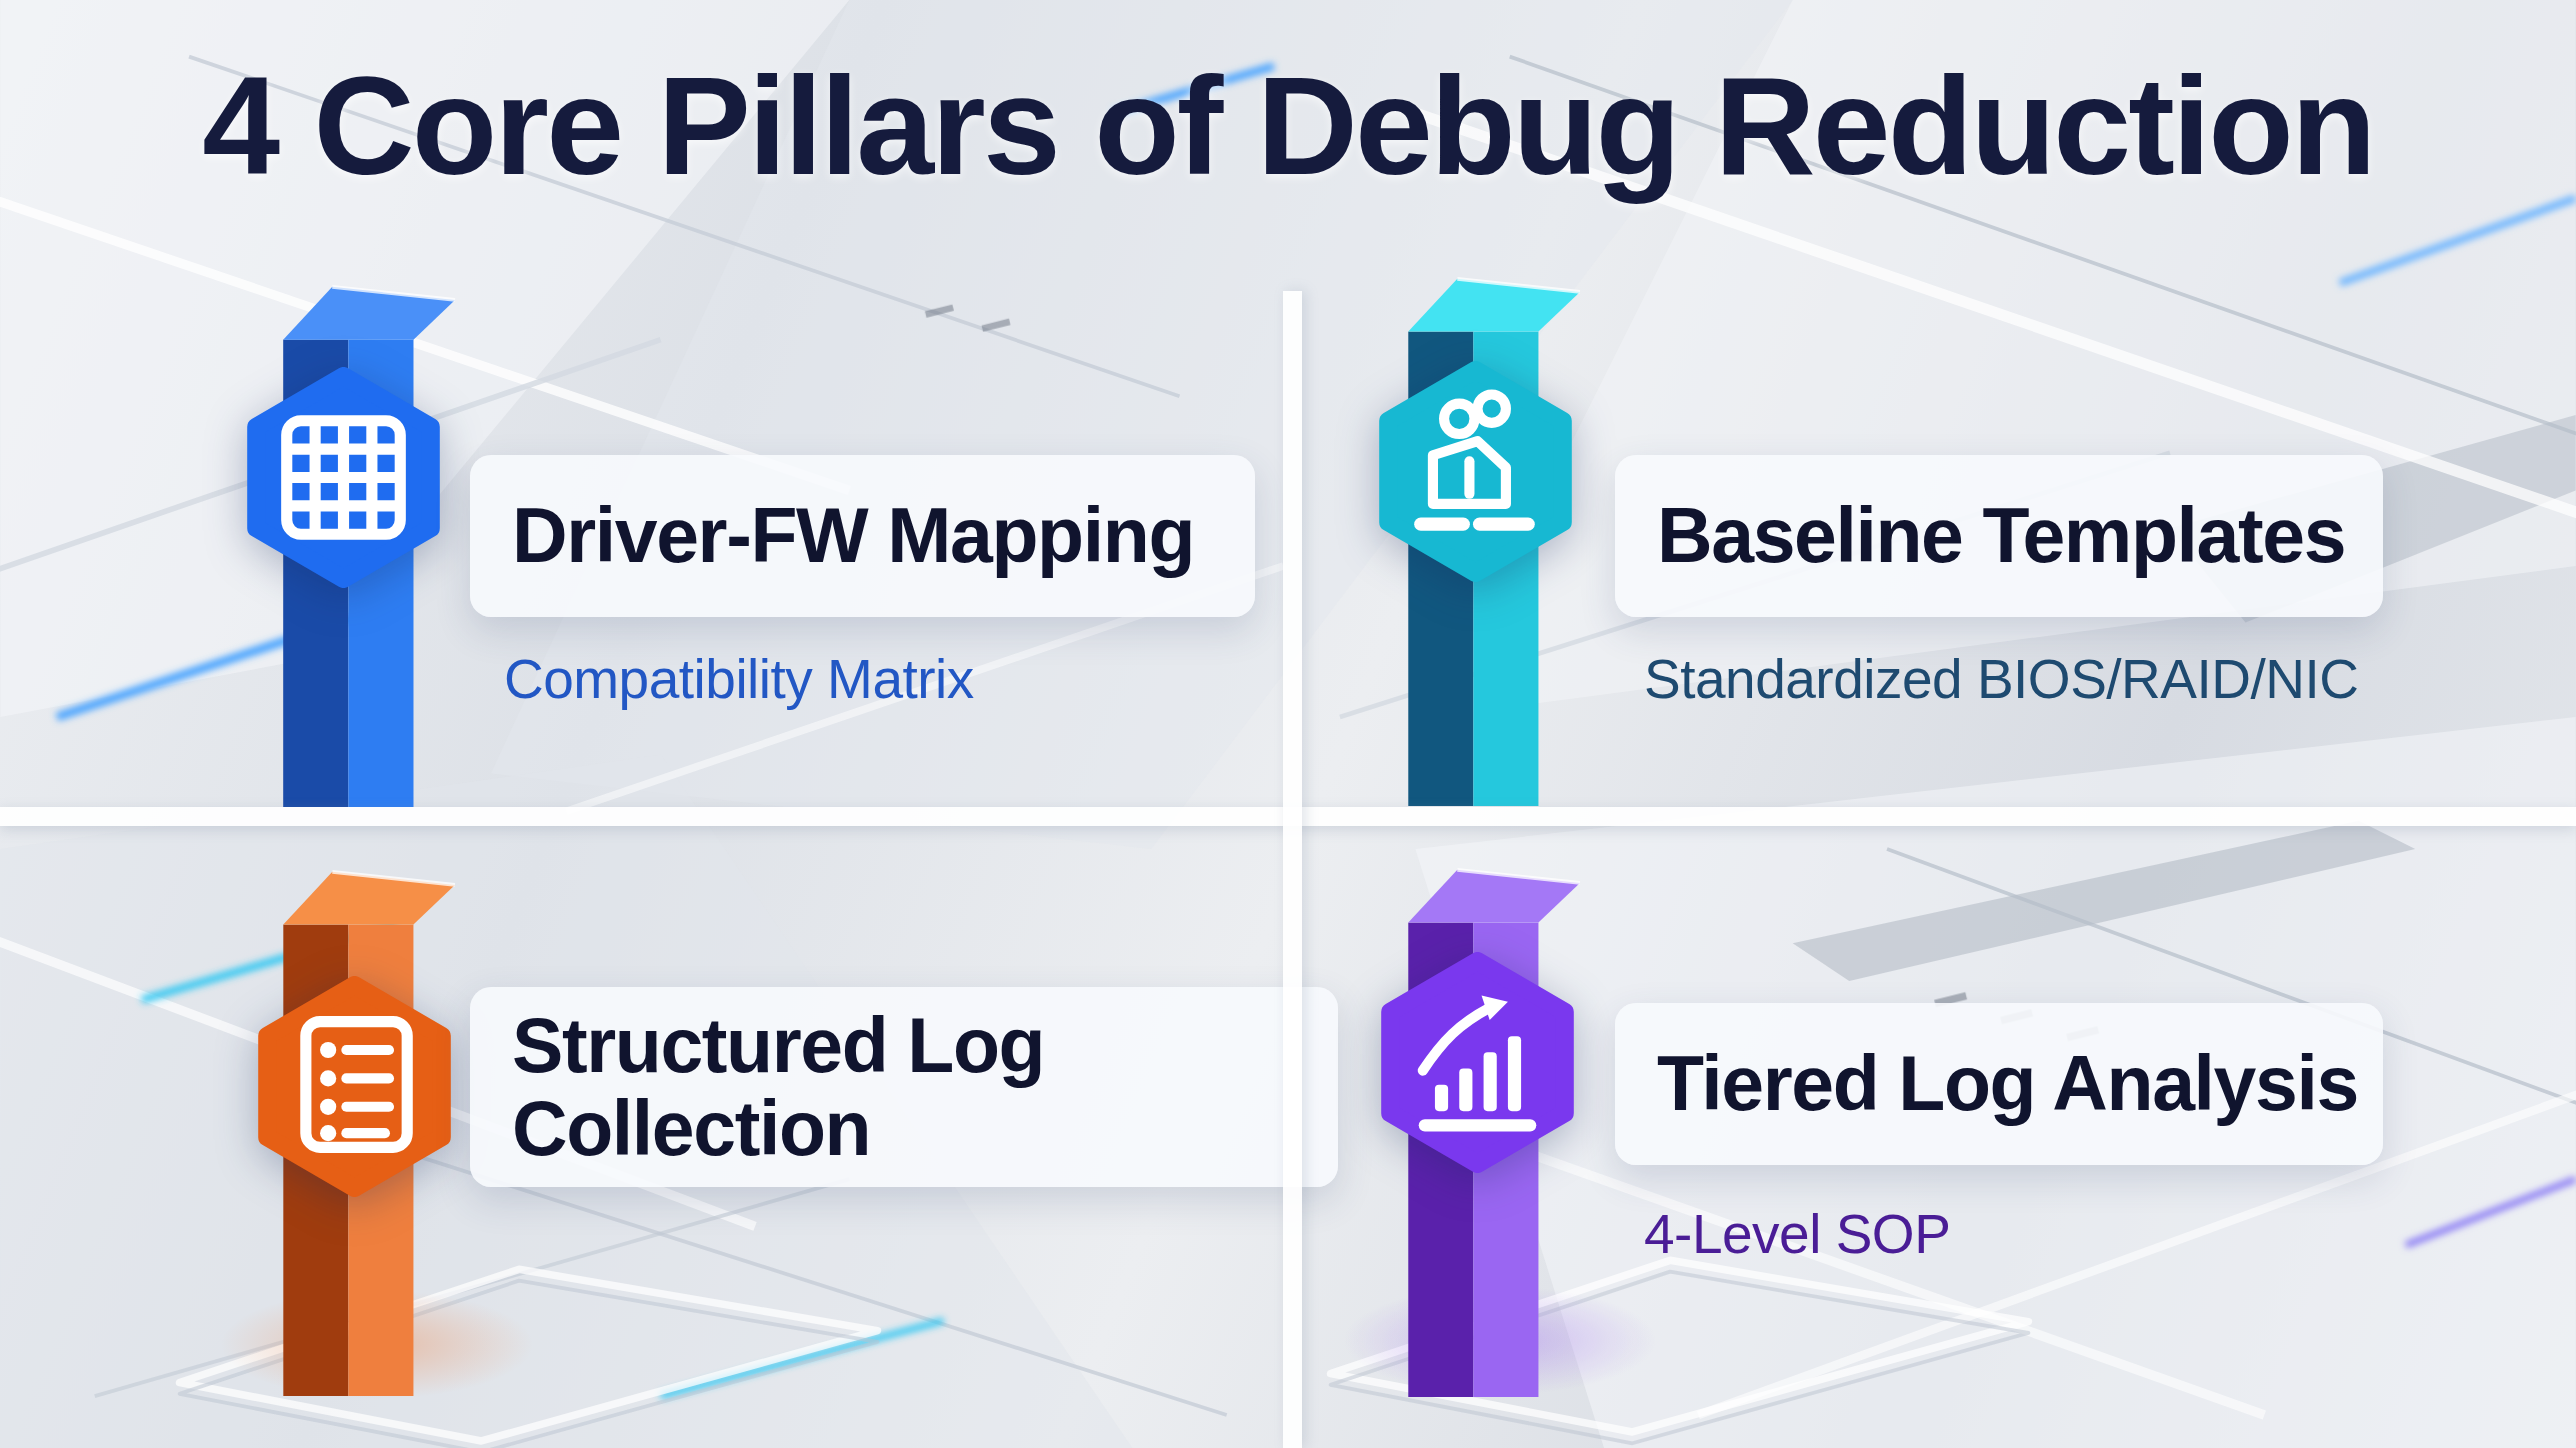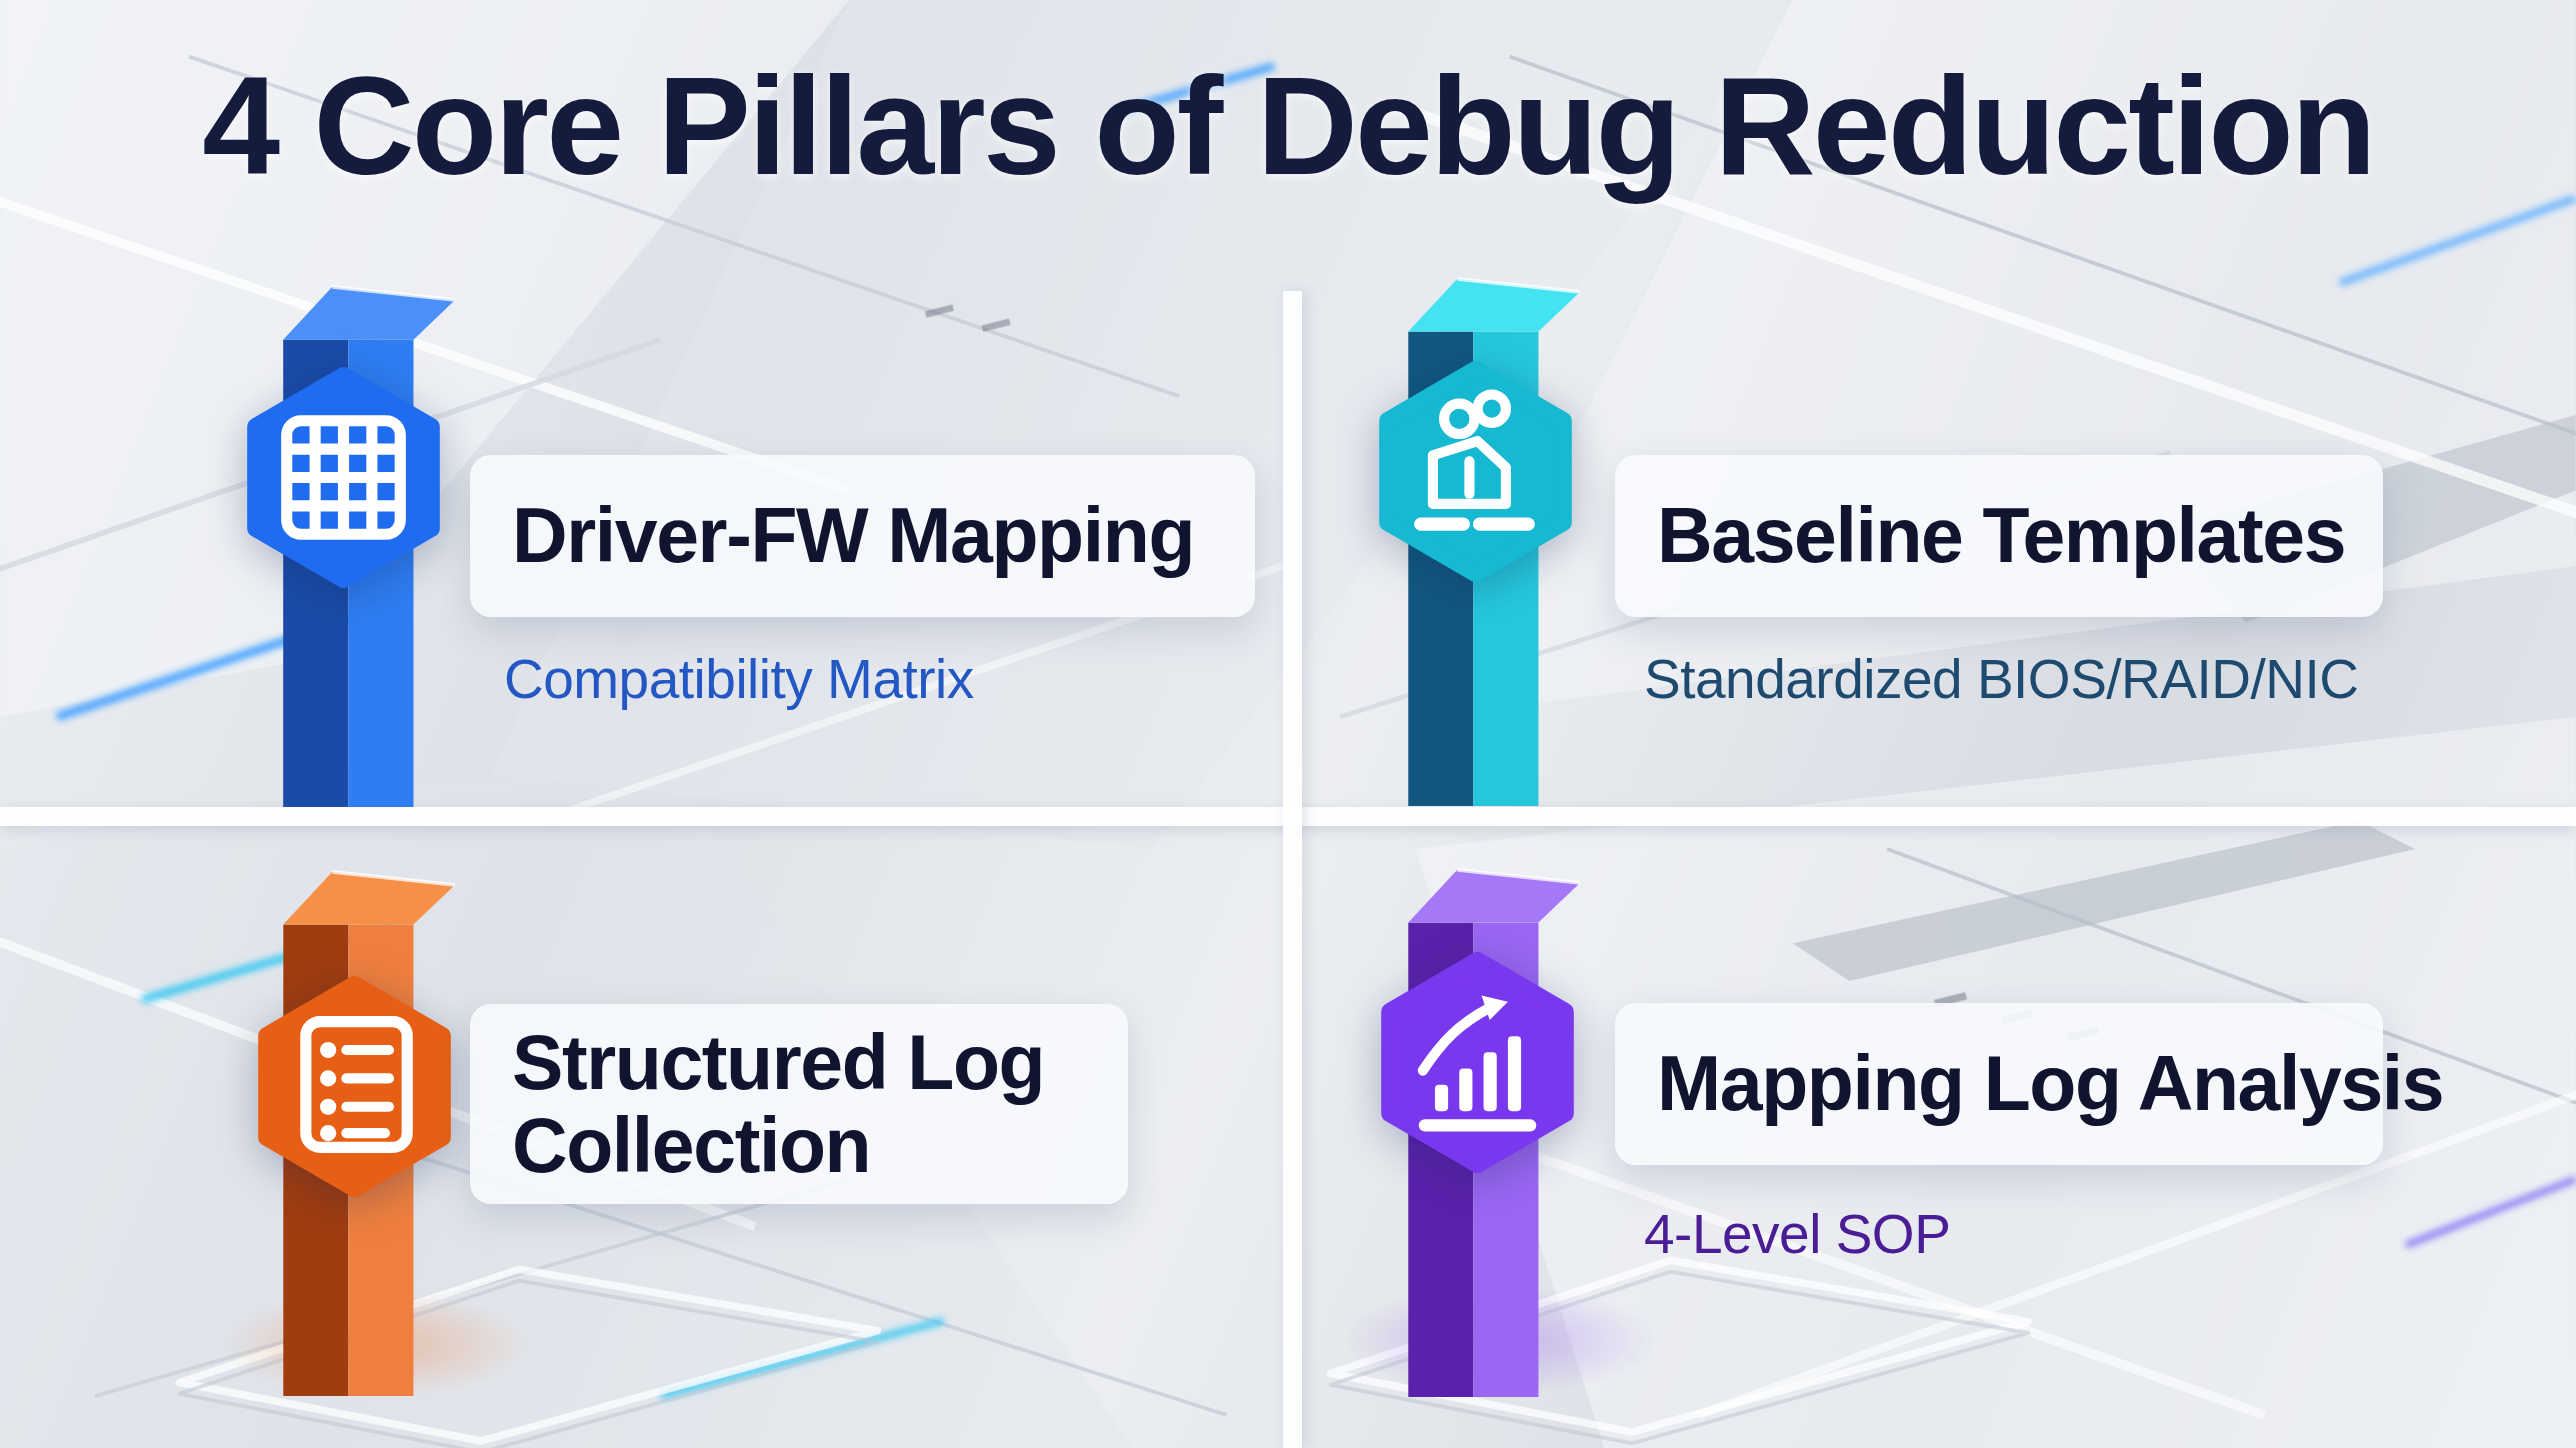--- a/index.html
+++ b/index.html
@@ -169,21 +169,21 @@
           <circle cx="74" cy="102" r="8"></circle>
           <circle cx="74" cy="130" r="8"></circle>
           <circle cx="74" cy="156" r="8"></circle>
       </g>
       <line x1="92" y1="74" x2="134" y2="74" stroke-width="10"></line>
       <line x1="92" y1="102" x2="134" y2="102" stroke-width="10"></line>
       <line x1="92" y1="130" x2="134" y2="130" stroke-width="10"></line>
       <line x1="92" y1="156" x2="130" y2="156" stroke-width="10"></line>
     </g>
   </svg>
-  <div class="card" style="left:470px;top:178px;width:658px;height:200px">
+  <div class="card" style="left:470px;top:161px;width:868px;height:200px">
     <div class="heading">Structured Log Collection</div>
   </div>
 </div>
 
 <div class="quad q3" style="--hex: #7a38ee; --face: #9a66f2; --side: #5a21ab; --cap: #a478f6; --subtitle: #4a1d96;">
   <svg class="platform" style="left:-28px;top:406px" width="811" height="217" viewBox="0 0 860 230">
     <polygon points="60,150 420,30 800,95 380,212" fill="none" stroke="#ffffff" stroke-width="8" stroke-linejoin="round" opacity=".8"></polygon>
     <polygon points="60,162 420,42 800,107 380,224" fill="none" stroke="#b9c3cf" stroke-width="4" stroke-linejoin="round" opacity=".55"></polygon>
   </svg>
   <div class="glow" style="left:-19px;top:439px;width:434px;height:151px"></div>
@@ -199,20 +199,20 @@
       <rect x="58" y="132" width="13" height="26" rx="4"></rect>
       <rect x="82" y="116" width="13" height="42" rx="4"></rect>
       <rect x="106" y="100" width="13" height="58" rx="4"></rect>
       <rect x="130" y="84" width="13" height="74" rx="4"></rect>
     </g>
     <line x1="48" y1="172" x2="152" y2="172" stroke="#ffffff" stroke-width="12" stroke-linecap="round"></line>
     <path d="M46,118 C66,88 82,72 112,56" stroke="#ffffff" stroke-width="10" fill="none" stroke-linecap="round"></path>
     <polygon points="104,44 130,50 112,68" fill="#ffffff"></polygon>
   </svg>
   <div class="card one-line" style="left:313px;top:177px;width:768px;height:162px">
-    <div class="heading">Mapping Log Analysis</div>
+    <div class="heading">Tiered Log Analysis</div>
   </div>
   <div class="subtitle" style="left:342px;top:376px">4-Level SOP</div>
 </div>
 
 <div class="abs divider-h"></div>
 <div class="abs divider-v"></div>
 
 
 </body></html>

